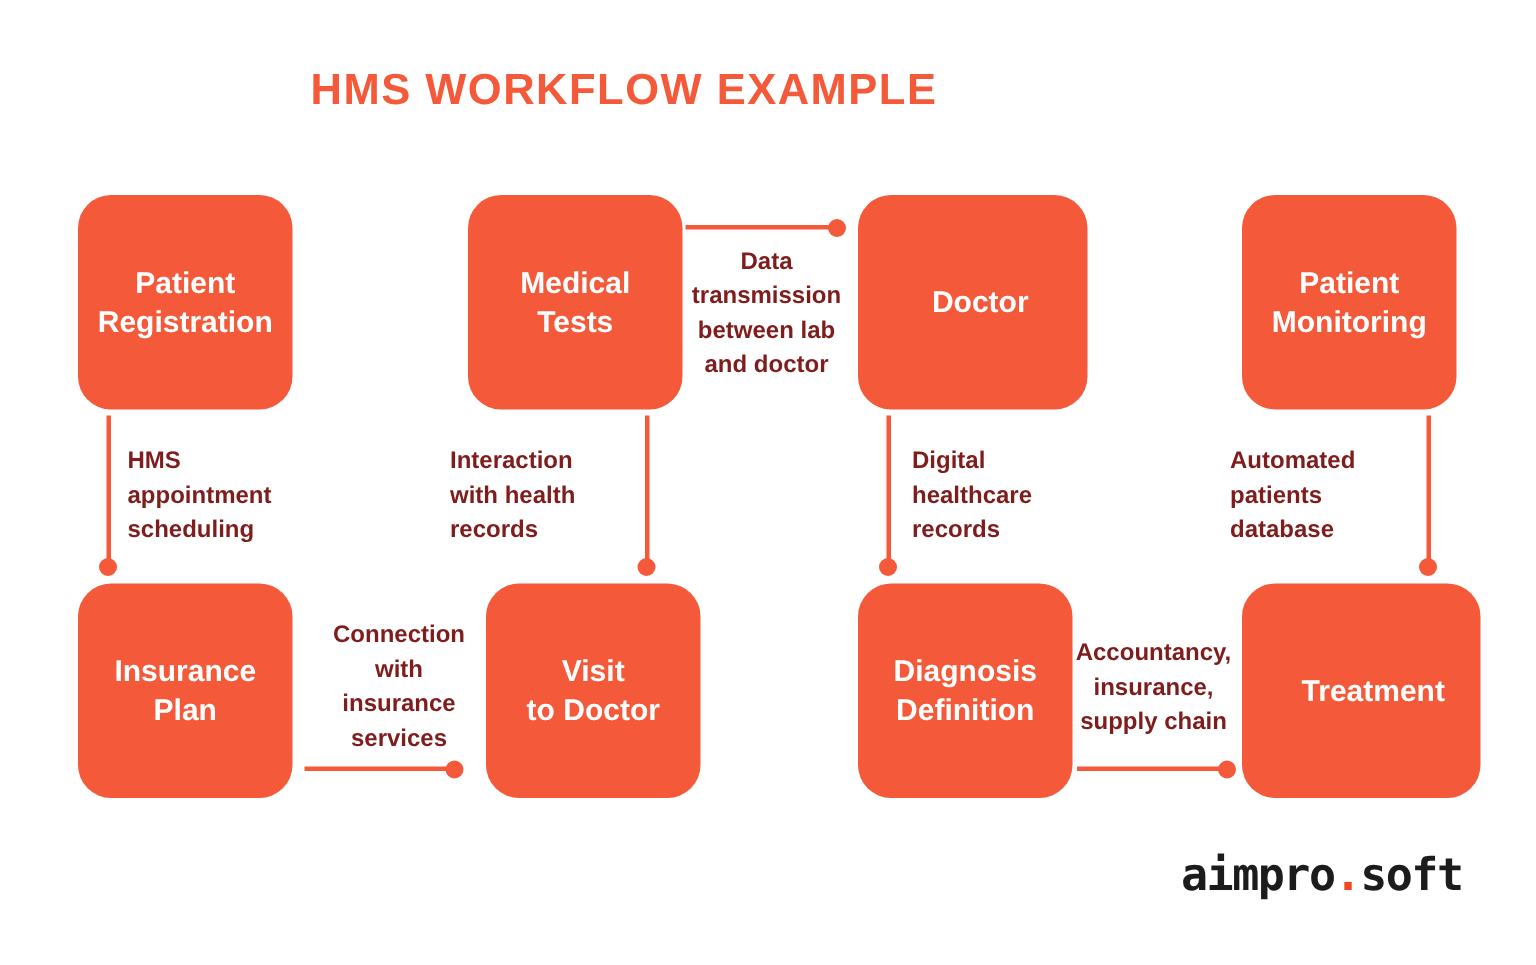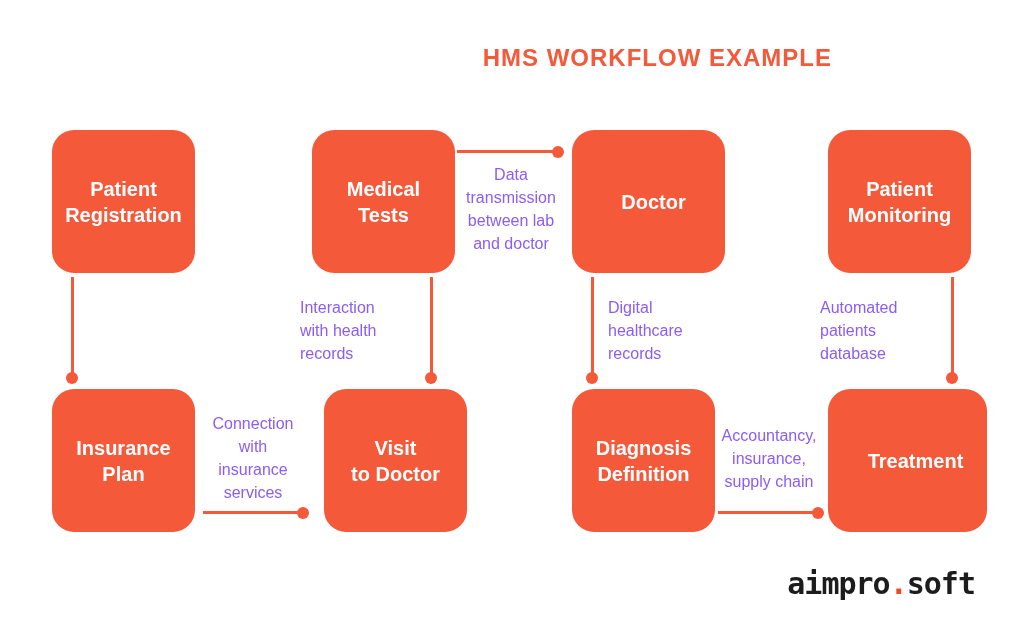--- a/index.html
+++ b/index.html
@@ -13,22 +13,22 @@
     width: 1024px;
     height: 643px;
     background: #ffffff;
     overflow: hidden;
   }
   .title {
     position: absolute;
     left: 0;
     top: 44px;
     width: 832px;
-    text-align: right;
-    font-size: 24px;
+    text-align: center;
+    font-size: 29px;
     font-weight: 800;
     letter-spacing: 1px;
     color: #F4593A;
     white-space: pre-line;
   }
   .flow-box {
     position: absolute;
     width: 143px;
     height: 143px;
     background: #F4593A;
@@ -60,23 +60,23 @@
   .line.h { height: 3px; top: 511px; }
   .dot {
     position: absolute;
     width: 12px;
     height: 12px;
     border-radius: 50%;
     background: #F4593A;
   }
   .conn-label {
     position: absolute;
-    color: #8b5cf6;
+    color: #7f1d1d;
     font-size: 16px;
-    font-weight: 400;
+    font-weight: 700;
     line-height: 23px;
     white-space: pre-line;
   }
   .al-left   { text-align: left; }
   .al-right  { text-align: left; }
   .al-center { text-align: center; }
 
   .logo {
     position: absolute;
     right: 49px;
@@ -112,20 +112,23 @@
   <div class="flow-box box-ip">Insurance
 Plan</div>
   <div class="flow-box box-vd">Visit
 to Doctor</div>
   <div class="flow-box box-dd">Diagnosis
 Definition</div>
   <div class="flow-box box-tr">Treatment</div>
 
   <div class="line v" style="left:71px;"></div>
   <div class="dot" style="left:66px; top:372px;"></div>
+  <div class="conn-label al-left" style="left:85px; top:296px; width:130px;">HMS
+appointment
+scheduling</div>
 
   <div class="line h" style="left:457px; top:150px; width:100px;"></div>
   <div class="dot" style="left:552px; top:146px;"></div>
   <div class="conn-label al-center" style="left:447px; top:163px; width:128px;">Data
 transmission
 between lab
 and doctor</div>
 
   <div class="line v" style="left:430px;"></div>
   <div class="dot" style="left:425px; top:372px;"></div>
@@ -140,21 +143,21 @@
 records</div>
 
   <div class="line v" style="left:951px;"></div>
   <div class="dot" style="left:946px; top:372px;"></div>
   <div class="conn-label al-right" style="left:820px; top:296px; width:118px;">Automated
 patients
 database</div>
 
   <div class="line h" style="left:203px; width:100px;"></div>
   <div class="dot" style="left:297px; top:507px;"></div>
-  <div class="conn-label al-center" style="left:197px; top:412px; width:112px;">Connection
+  <div class="conn-label al-center" style="left:210px; top:412px; width:112px;">Connection
 with
 insurance
 services</div>
 
   <div class="line h" style="left:718px; width:100px;"></div>
   <div class="dot" style="left:812px; top:507px;"></div>
   <div class="conn-label al-center" style="left:704px; top:424px; width:130px;">Accountancy,
 insurance,
 supply chain</div>
 

